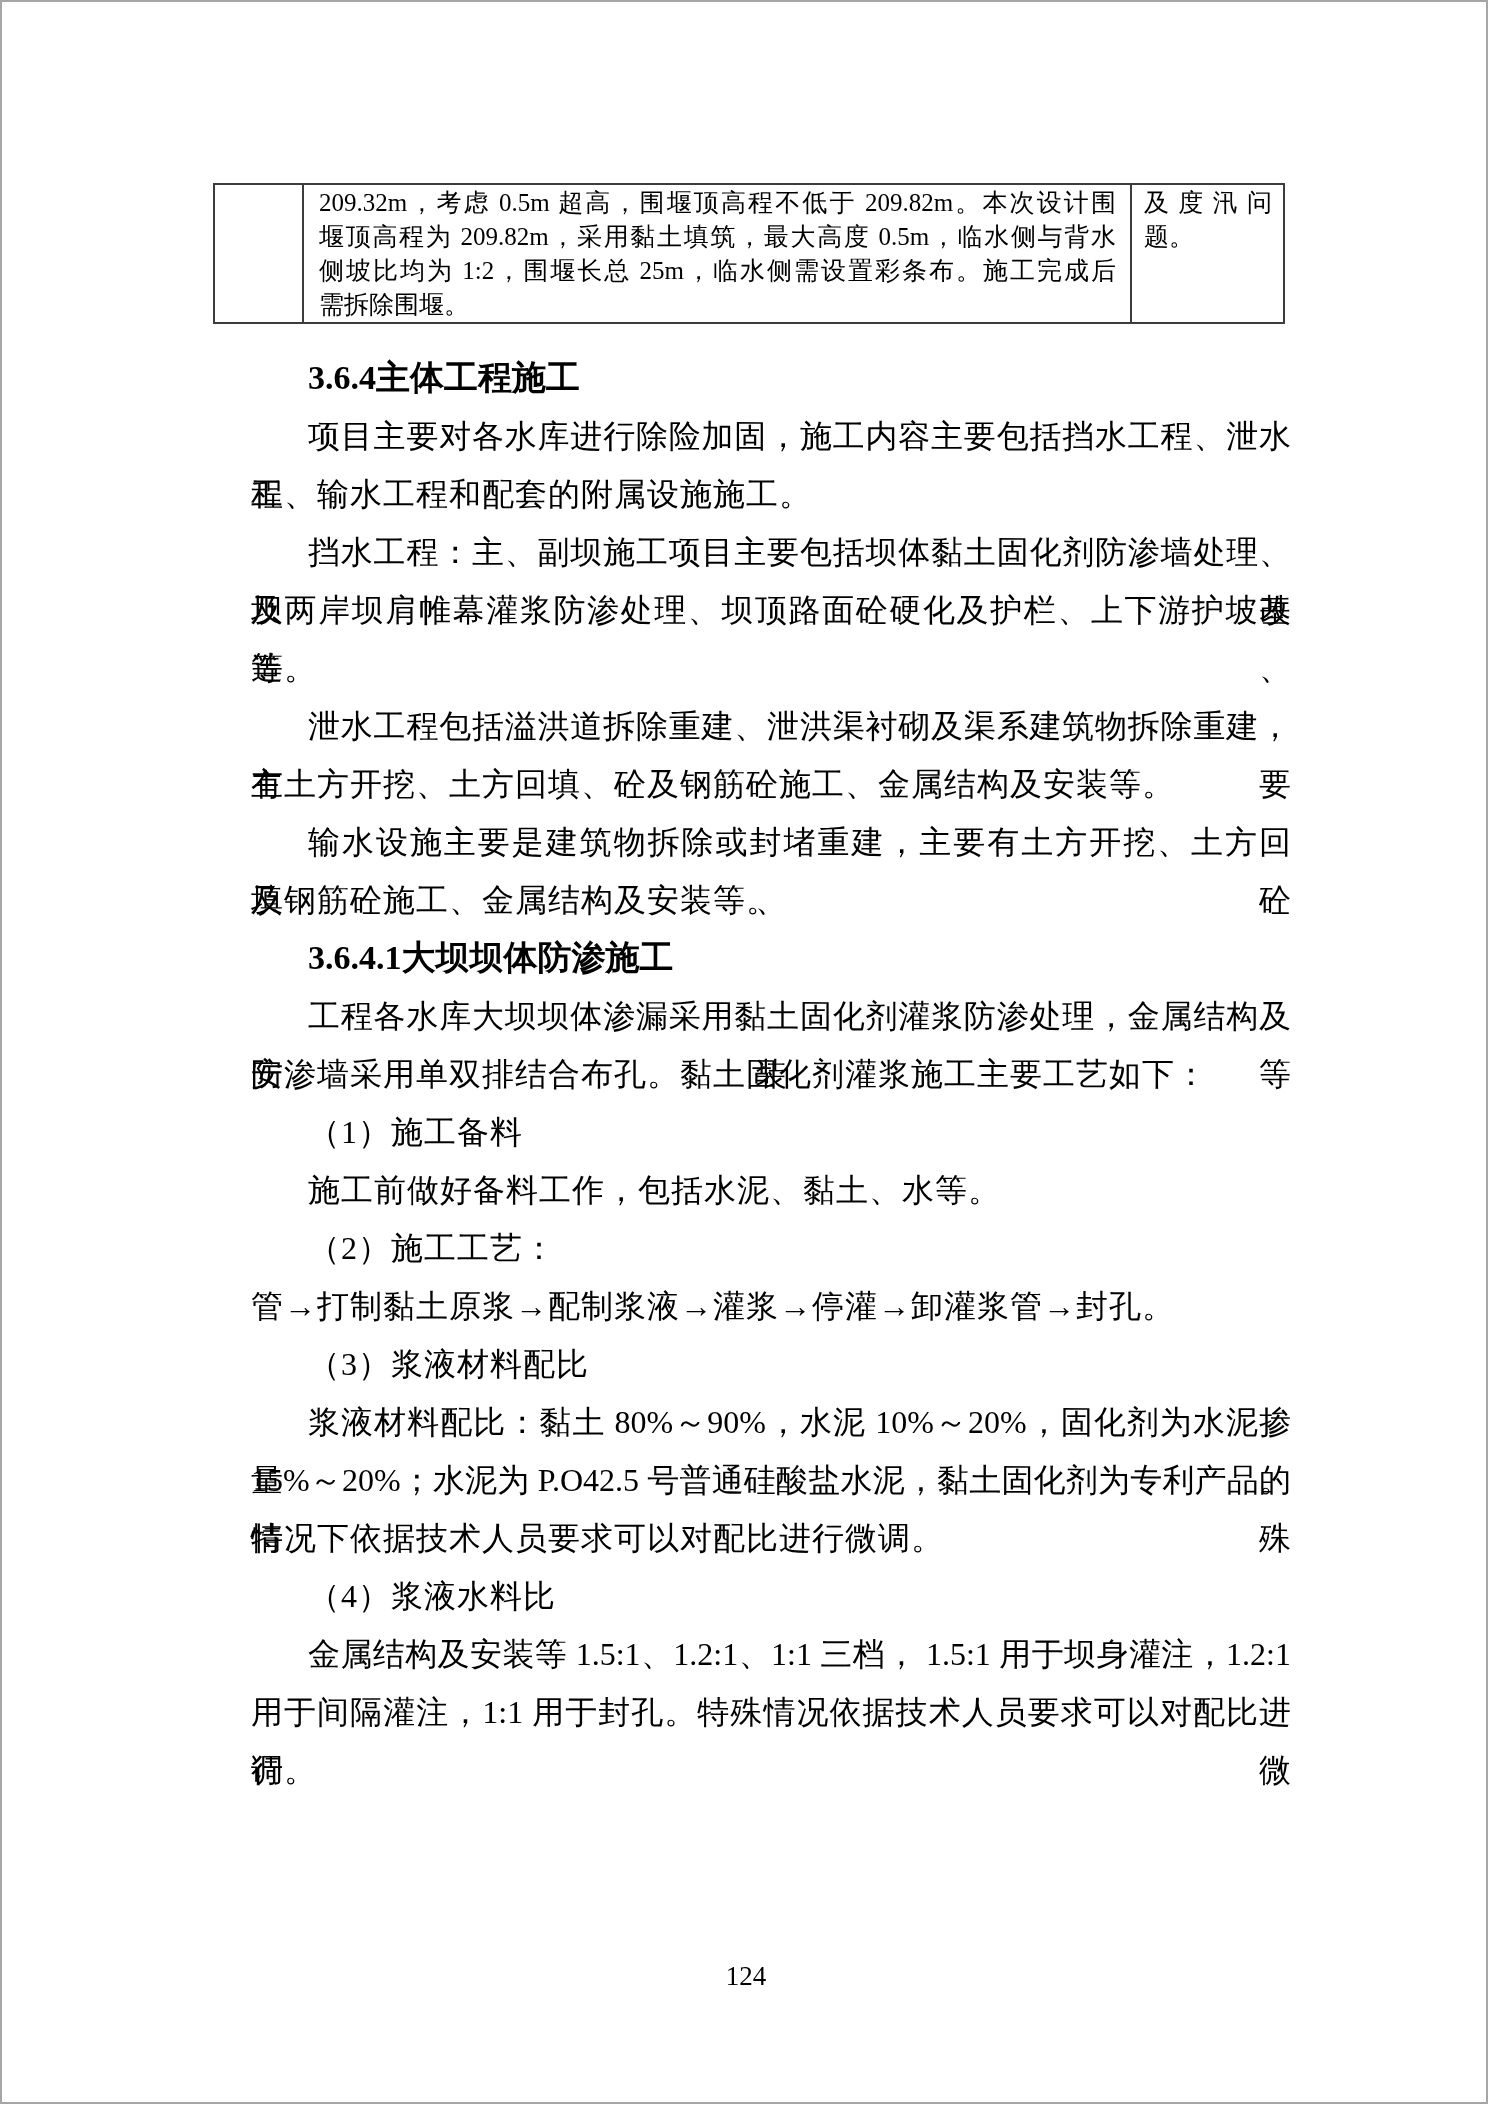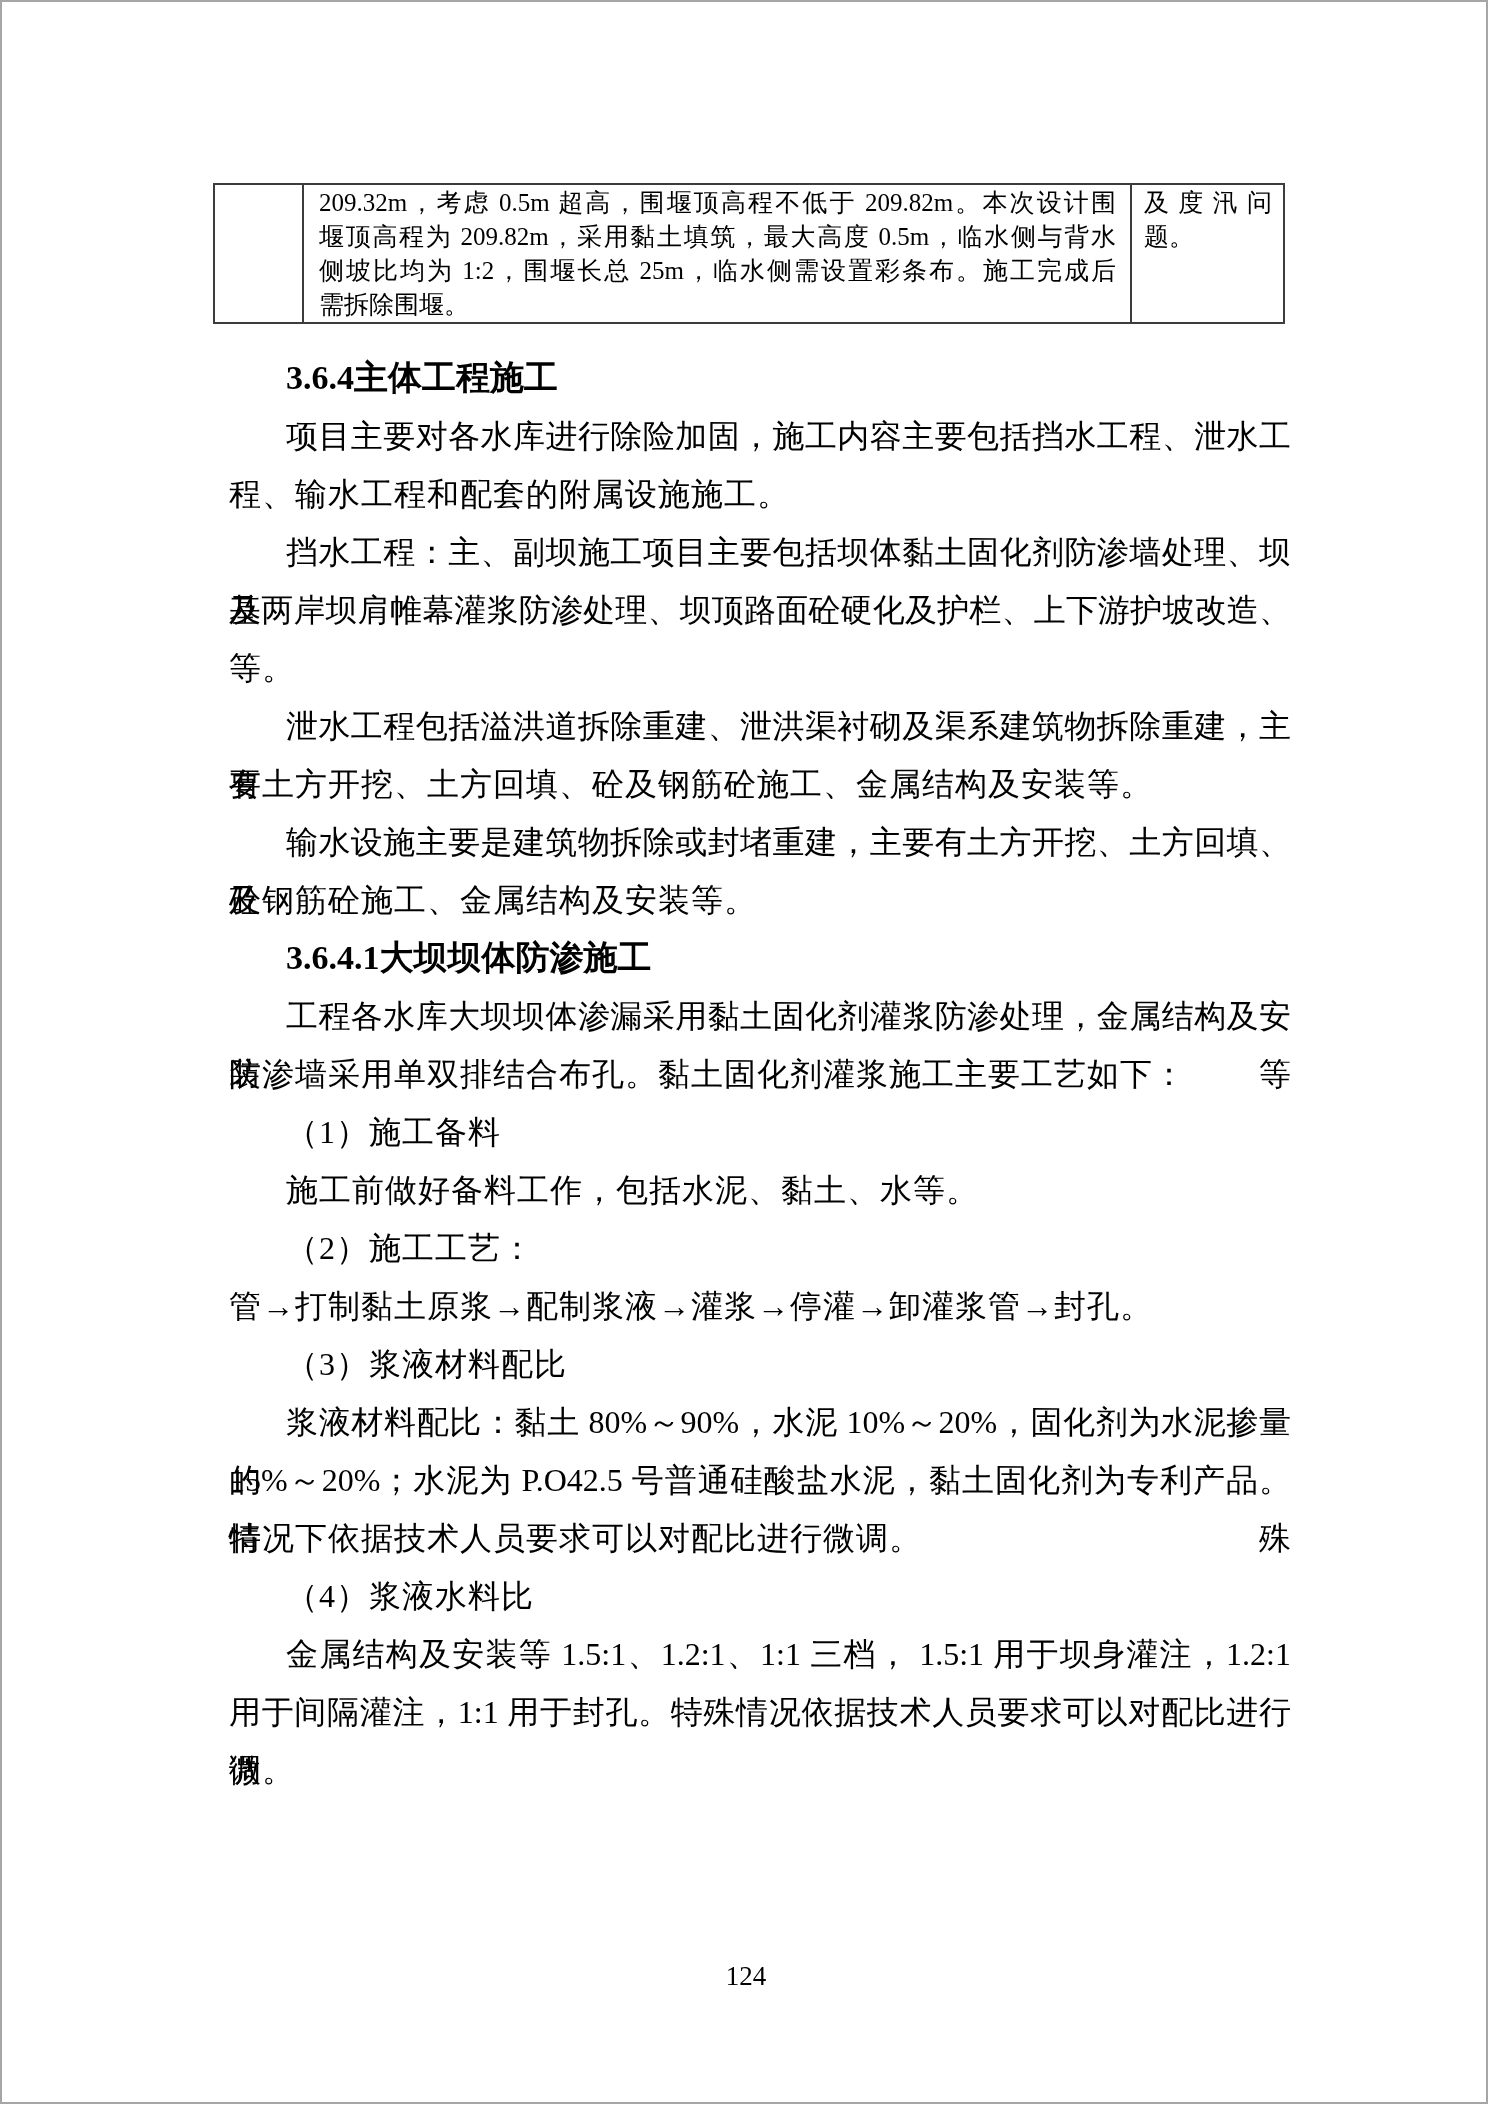--- a/index.html
+++ b/index.html
@@ -18,20 +18,21 @@
   }
   td.c1{width:89px;}
   td.c2{width:828px;padding:1px 14px 0 15px;margin-left:24px;}
   td.c3{width:153px;padding:1px 11px 0 12px;margin-top:40px;}
   .tline{font-size:25px;line-height:34px;}
   .tline.just{text-align:justify;text-align-last:justify;}
   .content{position:absolute;left:227px;top:347px;width:1062px;}
   .line{
     height:58px;line-height:58px;font-size:32px;letter-spacing:1px;
     white-space:nowrap;
+    margin-left:22px;
   }
   .line.just{
     text-align:justify;text-align-last:justify;letter-spacing:0;
     white-space:normal;
   }
   .line.ind{text-indent:57px;}
   .line.h{font-weight:bold;font-size:34px;letter-spacing:0;}
   .footer{
     position:absolute;left:0;top:1952px;width:1488px;height:44px;
     line-height:44px;text-align:center;font-size:27px;

